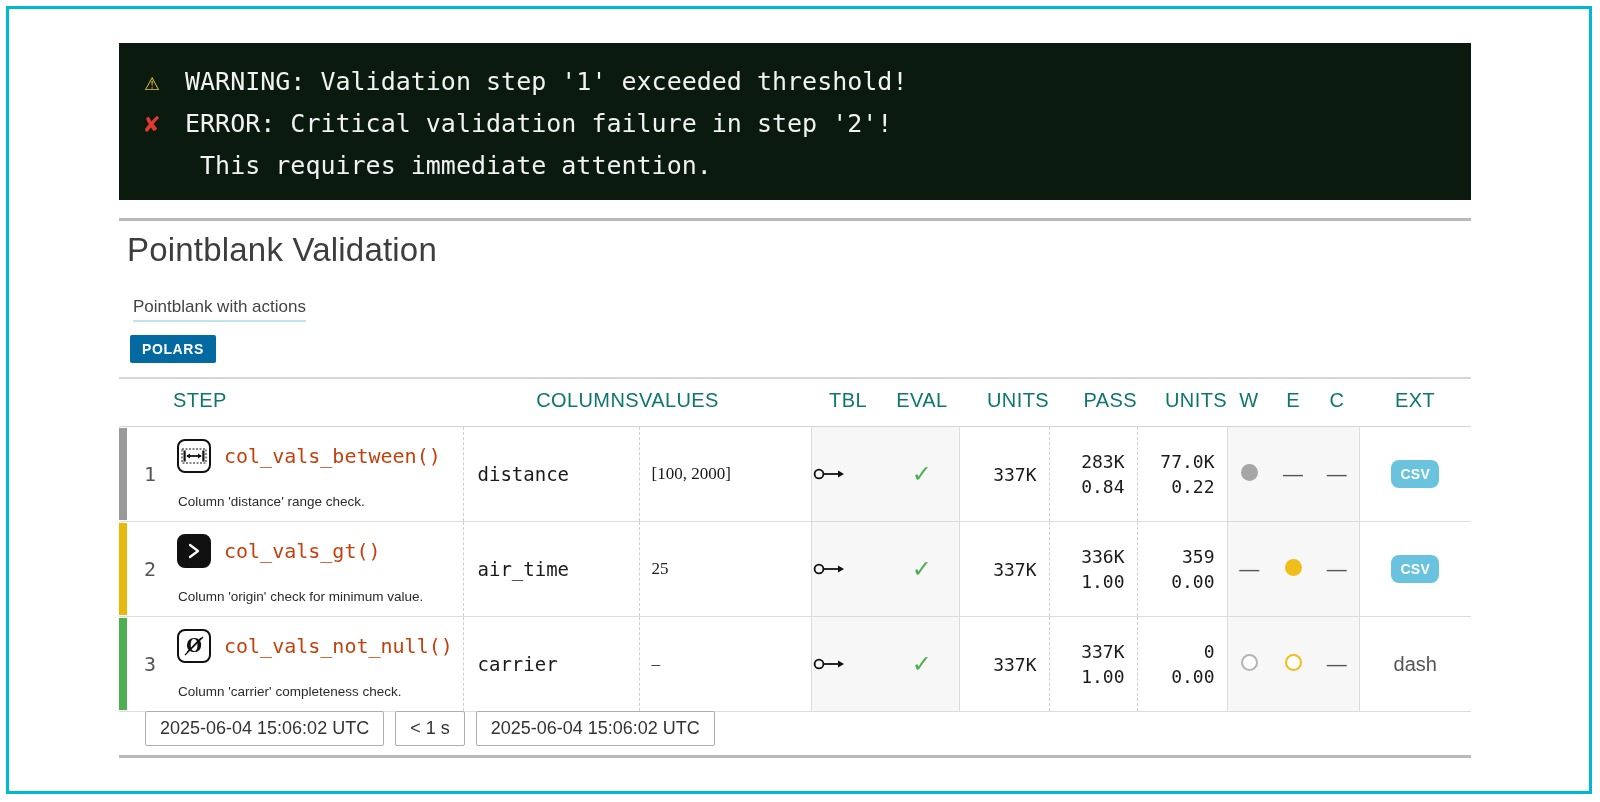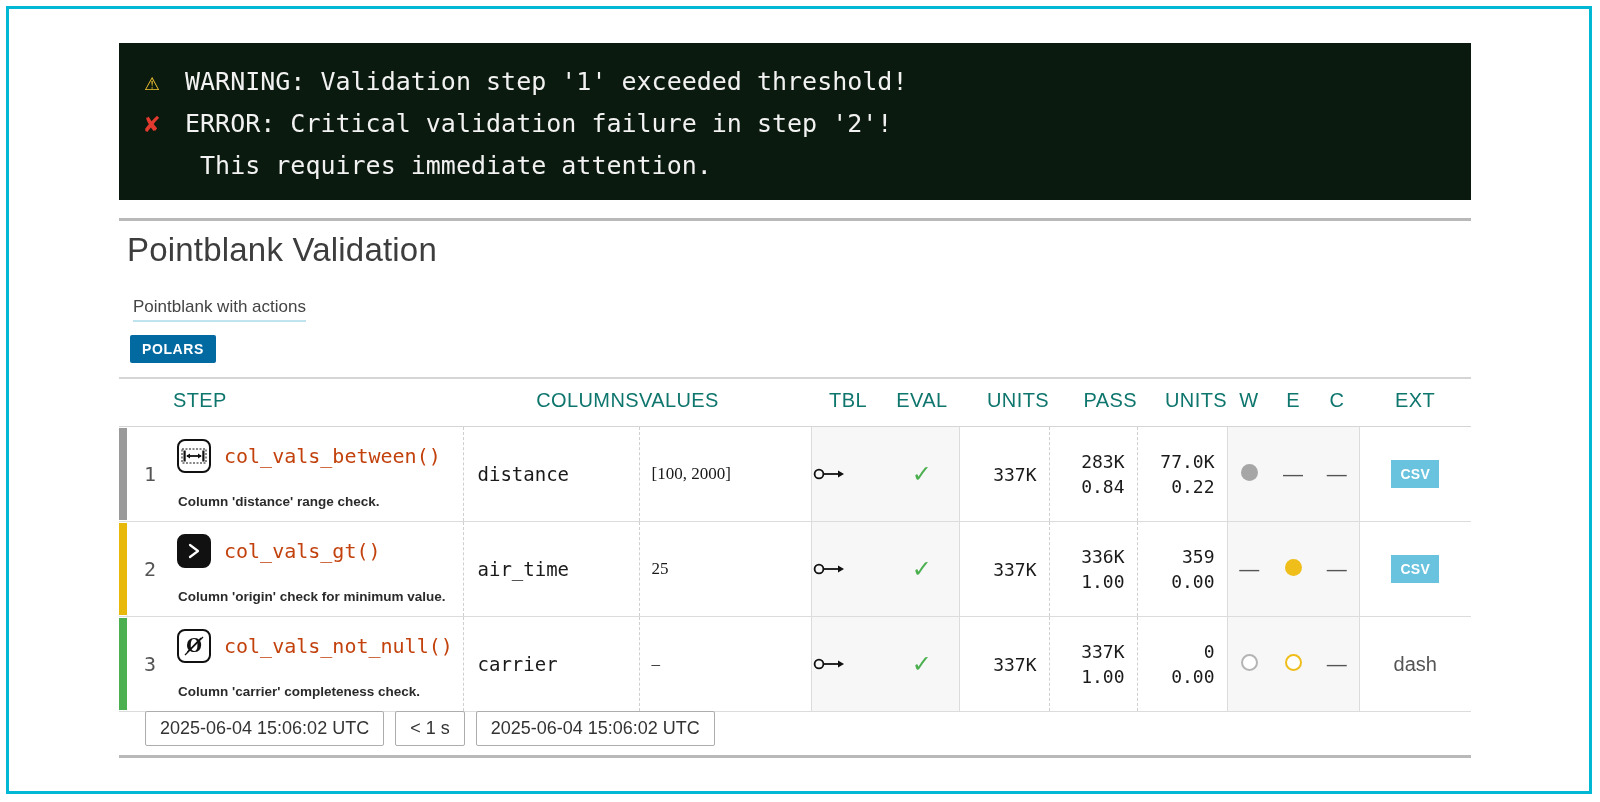--- a/index.html
+++ b/index.html
@@ -94,21 +94,21 @@
     border:2px solid #111;border-radius:8px;
     display:flex;align-items:center;justify-content:center;
     background:#fff;box-sizing:border-box;
   }
   .step-icon.filled{background:#111;}
   .step-name{
     font-family:"DejaVu Sans Mono","Liberation Mono",monospace;
     font-size:20px;color:#c2410c;
   }
   .step-desc{
-    font-size:13.5px;color:#2b2b2b;margin-top:21px;padding-left:1px;font-weight:bold;
+    font-size:13.5px;color:#2b2b2b;margin-top:21px;padding-left:1px;
   }
   .cell-columns{
     font-family:"DejaVu Sans Mono","Liberation Mono",monospace;
     font-size:19px;color:#1a1a1a;padding-left:14px;
     border-left:1px dashed #cfcfcf;
   }
   .cell-values{
     font-family:Liberation Serif, serif;
     font-size:17px;color:#1a1a1a;padding-left:12px;
     border-left:1px dashed #cfcfcf;
@@ -136,21 +136,21 @@
   .cell-c{border-right:1px solid #dcdcdc;}
   .cell-ext{text-align:center;}
   .dot{display:inline-block;width:17px;height:17px;border-radius:50%;box-sizing:border-box;}
   .dot-gray-fill{background:#a6a6a6;}
   .dot-yellow-fill{background:#efbe1b;}
   .dot-gray-open{border:2px solid #b4b4b4;background:#fff;}
   .dot-yellow-open{border:2.5px solid #efbe1b;background:#fff;}
   .dash{color:#555;font-size:20px;}
   .badge-csv{
     display:inline-block;background:#6ac3de;color:#fff;
-    font-size:14px;font-weight:bold;padding:6px 9px;border-radius:0;
+    font-size:14px;font-weight:bold;padding:6px 9px;border-radius:8px;
     letter-spacing:.3px;
   }
 
   
   .footer{
     position:absolute;left:110px;top:696px;width:1352px;height:46px;
     display:flex;align-items:center;gap:11px;padding-left:26px;
     box-sizing:border-box;
   }
   .foot-box{

